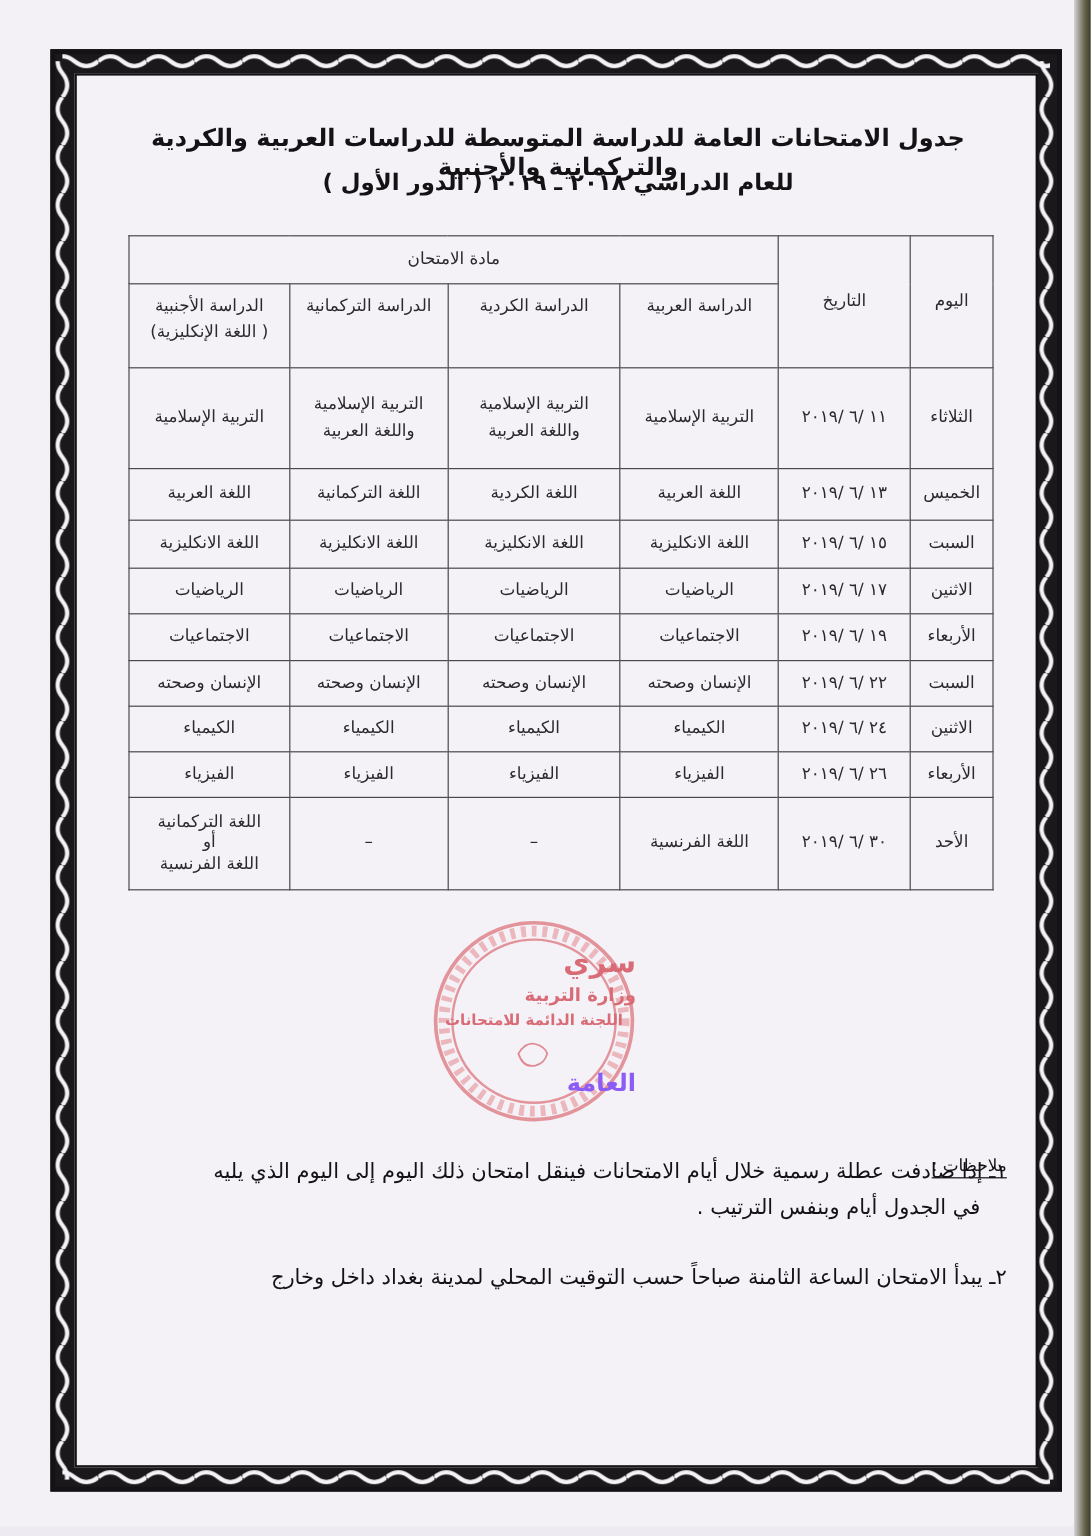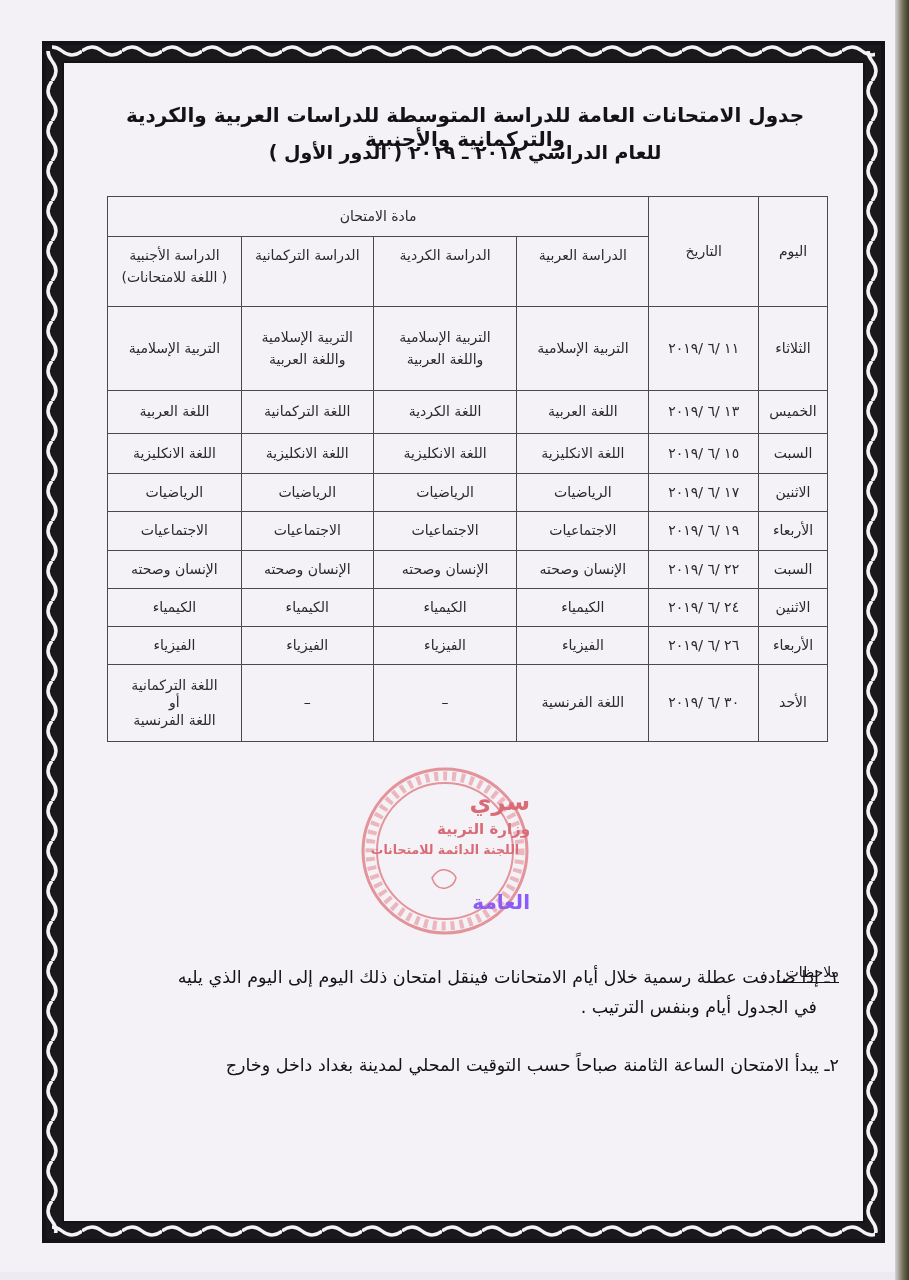--- a/index.html
+++ b/index.html
@@ -91,21 +91,21 @@
     <th rowspan="2">اليوم</th>
     <th rowspan="2">التاريخ</th>
     <th colspan="4">مادة الامتحان</th>
   </tr>
   <tr style="height:70px">
     <th style="vertical-align:top;padding-top:8px">الدراسة العربية</th>
     <th style="vertical-align:top;padding-top:8px">الدراسة الكردية</th>
     <th style="vertical-align:top;padding-top:8px">الدراسة التركمانية</th>
     <th style="vertical-align:top;padding-top:8px">
       <div>الدراسة الأجنبية</div>
-      <div>( اللغة للامتحانات)</div>
+      <div>( اللغة الإنكليزية)</div>
     </th>
   </tr>
   <tr style="height:84px">
     <td>الثلاثاء</td>
     <td>١١ /٦ /٢٠١٩</td>
     <td>التربية الإسلامية</td>
     <td style="padding:0 18px">التربية الإسلامية واللغة العربية</td>
     <td style="padding:0 12px">التربية الإسلامية واللغة العربية</td>
     <td>التربية الإسلامية</td>
   </tr>

